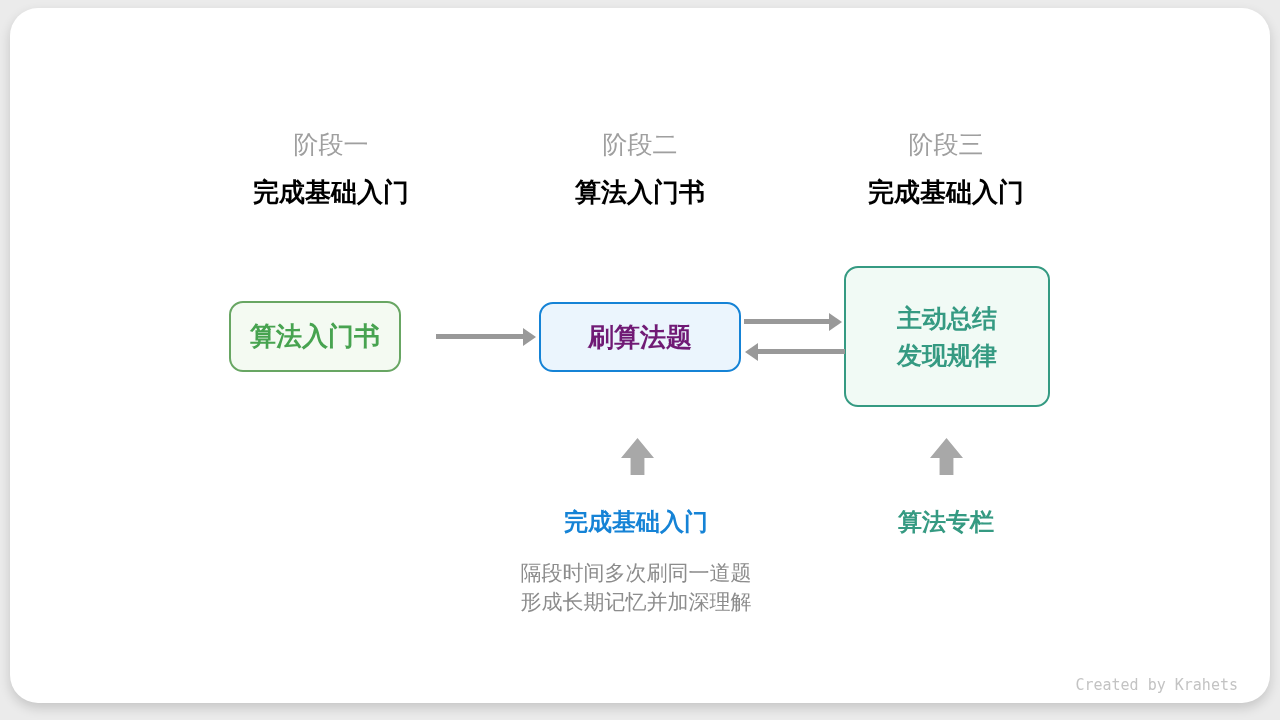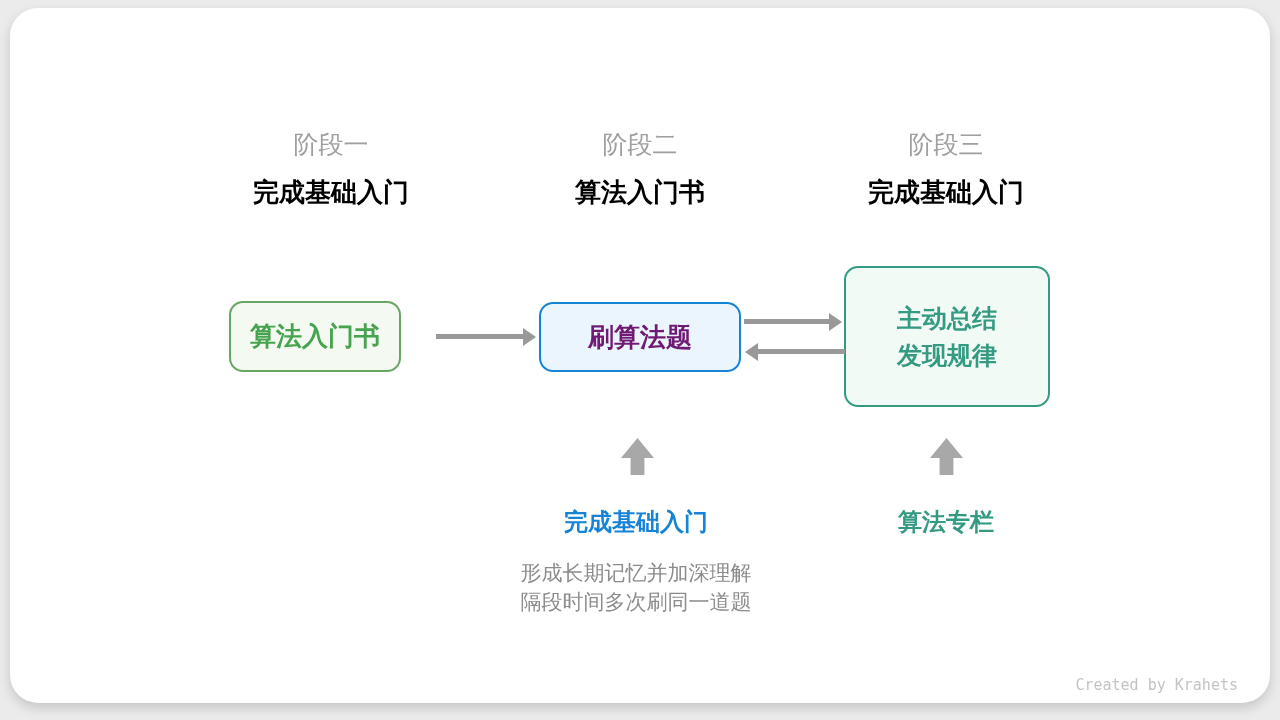--- a/index.html
+++ b/index.html
@@ -163,21 +163,21 @@
 
 <div class="h-line" style="left:758px; top:349px; width:87px;"></div>
 <div class="head-left" style="left:745px; top:343px;"></div>
 
 <div class="block-arrow" style="left:621px; top:438px;"></div>
 <div class="block-arrow" style="left:930px; top:438px;"></div>
 
 <div class="annotation ann1">
   <div class="ann-title ann-title-blue">完成基础入门</div>
   <div class="ann-desc">
+    <div>隔段时间多次刷同一道题</div>
     <div>形成长期记忆并加深理解</div>
-    <div>隔段时间多次刷同一道题</div>
   </div>
 </div>
 <div class="annotation ann2">
   <div class="ann-title ann-title-teal">算法专栏</div>
 </div>
 
 <div class="credit">Created by Krahets</div>
 
 </body></html>

